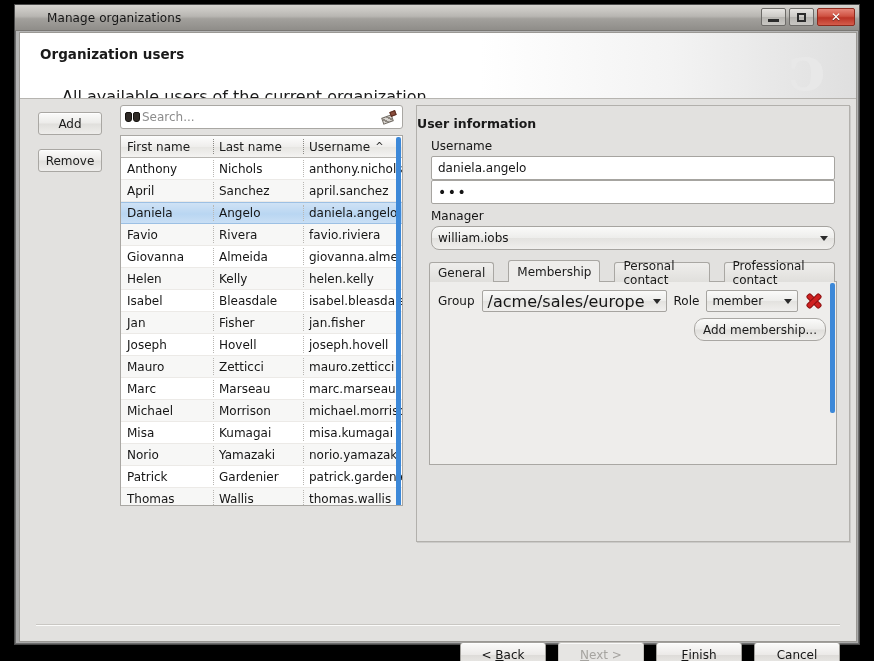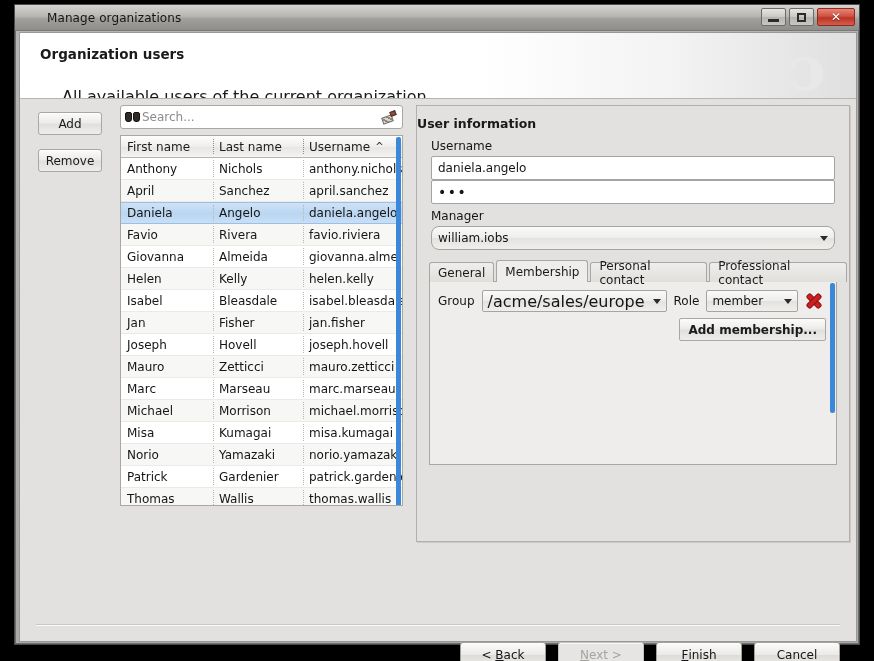--- a/index.html
+++ b/index.html
@@ -294,21 +294,21 @@
   }
   .tab {
     height: 20px;
     padding: 0 8px;
     font-size: 12px; color: #1b1b1b;
     background: linear-gradient(to bottom,#efeeec 0%,#e0dfdc 100%);
     border: 1px solid #a9a7a3;
     border-bottom: none;
     border-radius: 3px 3px 0 0;
     display: flex; align-items: center;
-    margin-right: 2px;
+    margin-right: 14px;
   }
   .tab.active {
     height: 22px;
     background: #eeedeb;
     border-color: #a9a7a3;
     position: relative;
     z-index: 3;
   }
   .tabpane {
     margin: 0 12px 0 12px;
@@ -352,22 +352,22 @@
     border-radius: 1px;
     box-shadow: 0 0 0 1px #8d1212;
   }
   .xbtn::before { transform: rotate(45deg); }
   .xbtn::after  { transform: rotate(-45deg); }
   .addmem {
     position: absolute; right: 10px; top: 36px;
     height: 23px; padding: 0 8px;
     font-size: 12px; color: #1b1b1b;
     background: linear-gradient(to bottom,#fbfbfa 0%,#ecebe9 48%,#e0dfdc 52%,#eeedeb 100%);
-    border: 1px solid #a9a7a3; border-radius: 2px;
-    display: flex; align-items: center; font-weight: bold;
+    border: 1px solid #a9a7a3; border-radius: 10px;
+    display: flex; align-items: center;
   }
   .pane-scroll {
     position: absolute; right: 1px; top: 1px;
     width: 5px; height: 130px;
     background: #3c88d8; border-radius: 2px;
   }
 
   
   .sep {
     position: absolute; left: 16px; right: 16px; top: 524px;

